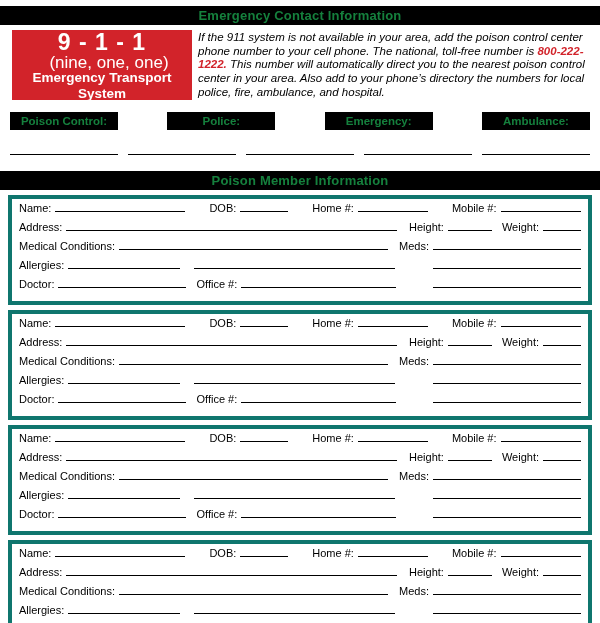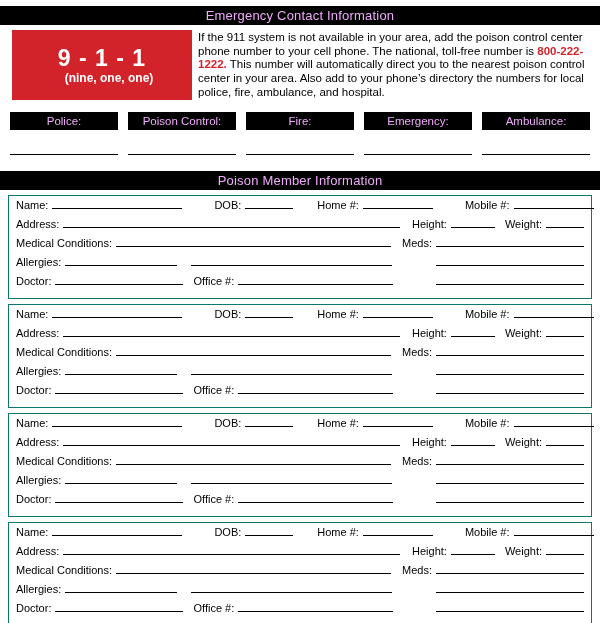--- a/index.html
+++ b/index.html
@@ -4,91 +4,92 @@
 <style>
   html,body{margin:0;padding:0;}
   body{
     width:600px;height:623px;overflow:hidden;background:#fff;
     font-family:"Liberation Sans","DejaVu Sans",sans-serif;color:#000;
   }
   .page{width:600px;height:623px;position:relative;overflow:hidden;}
 
   
   .black-bar{
-    background:#000;color:#f0abfc;font-weight:normal;text-align:center;
+    background:#000;color:#15803d;font-weight:bold;text-align:center;
   }
   .title-bar{
     height:19px;line-height:19px;font-size:13px;letter-spacing:.2px;
   }
   .title-bar.first{margin-top:6px;}
   .title-bar.family{margin-top:16px;}
 
   
   .top-row{display:flex;margin:5px 7px 0 12px;}
   .red-box{
     width:180px;height:70px;background:#d2232a;color:#fff;flex:0 0 auto;
     display:flex;flex-direction:column;justify-content:center;align-items:center;
     text-align:center;
   }
   .nine11{font-size:23px;font-weight:bold;letter-spacing:1px;line-height:26px;}
-  .nine11-sub{font-size:12px;font-weight:bold;line-height:15px;padding-left:14px;}
+  .nine11-sub{font-size:17px;font-weight:normal;line-height:15px;padding-left:14px;}
   .nine11-cap{font-size:13.5px;font-weight:bold;line-height:16px;}
   .instructions{
     flex:1;margin:0 0 0 6px;padding-left:0;font-size:11.5px;line-height:13.7px;
     margin-top:1px;
+    font-style:italic;
   }
   .phone{color:#d2232a;font-weight:bold;}
 
   
   .contact-bars{display:flex;justify-content:space-between;margin:12px 10px 0 10px;}
   .contact-bar{
     width:108px;height:18px;line-height:18px;font-size:11.5px;flex:0 0 auto;
   }
   .contact-lines{display:flex;justify-content:space-between;margin:24px 10px 0 10px;}
   .contact-line{width:108px;height:0;border-bottom:1.6px solid #000;flex:0 0 auto;}
 
   
   #members{margin-top:5px;}
   .member{
-    margin:0 8px 5px 8px;border:1px solid #0f766e;background:#fff;
+    margin:0 8px 5px 8px;border:4px solid #0f766e;background:#fff;
     padding:3px 7px 4px 7px;
   }
   .row{display:flex;align-items:baseline;height:19px;font-size:11px;}
   .lbl{white-space:nowrap;margin-right:4px;flex:0 0 auto;}
   .bl{display:inline-block;height:9px;border-bottom:1.4px solid #000;flex:0 0 auto;}
   .grow{flex:1 1 auto;}
   .w-name{width:130px}.w-dob{width:48px}.w-home{width:70px}.w-mobile{width:80px}
   .w-hgt{width:44px}.w-wgt{width:38px}.w-meds{width:148px}
   .w-alg{width:112px}.w-mid{width:201px;margin-left:14px}
   .w-right{width:148px;margin-left:auto}
   .w-doc{width:128px}.w-off{width:155px}
-  .ml26{margin-left:32px}.ml12{margin-left:24px}.ml10{margin-left:10px}
+  .ml26{margin-left:24px}.ml12{margin-left:24px}.ml10{margin-left:10px}
   .ml8{margin-left:12px}.ml5{margin-left:11px}
 </style>
 </head>
 <body>
 
 <div class="page">
 
   <div class="black-bar title-bar first">
     <span>Emergency Contact Information</span>
   </div>
 
   <div class="top-row">
     <div class="red-box">
       <div class="nine11">9 - 1 - 1</div>
       <div class="nine11-sub">(nine, one, one)</div>
+      <div class="nine11-cap">Emergency Transport System</div>
     </div>
     <p class="instructions"><span>If the 911 system is not available in your area, add the poison control center phone number to your cell phone. The national, toll-free number is </span><span class="phone">800-222-1222.</span><span> This number will automatically direct you to the nearest poison control center in your area. Also add to your phone’s directory the numbers for local police, fire, ambulance, and hospital.</span></p>
   </div>
 
   <div class="contact-bars">
+    <div class="black-bar contact-bar"><span>Poison Control:</span></div>
     <div class="black-bar contact-bar"><span>Police:</span></div>
-    <div class="black-bar contact-bar"><span>Poison Control:</span></div>
-    <div class="black-bar contact-bar"><span>Fire:</span></div>
     <div class="black-bar contact-bar"><span>Emergency:</span></div>
     <div class="black-bar contact-bar"><span>Ambulance:</span></div>
   </div>
   <div class="contact-lines">
     <div class="contact-line"></div>
     <div class="contact-line"></div>
     <div class="contact-line"></div>
     <div class="contact-line"></div>
     <div class="contact-line"></div>
   </div>

